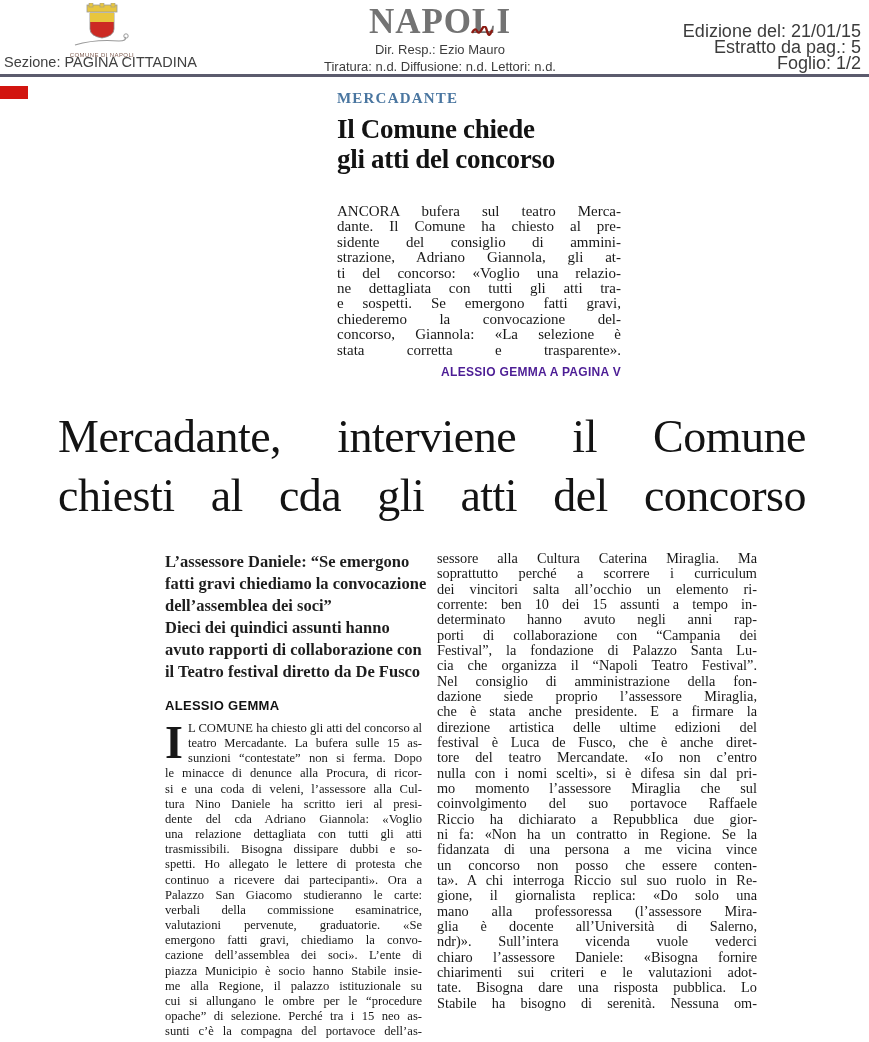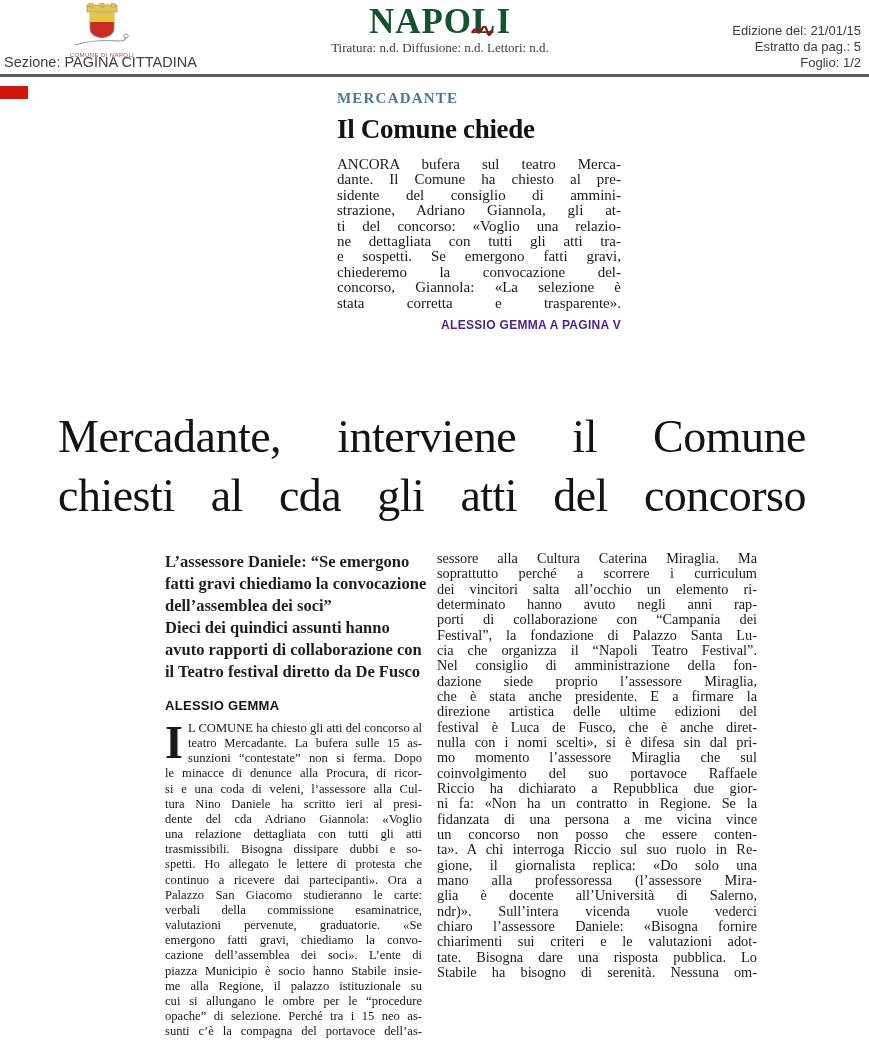--- a/index.html
+++ b/index.html
@@ -6,35 +6,35 @@
   body{width:869px;height:1042px;background:#ffffff;position:relative;overflow:hidden;
        font-family:"Liberation Serif","DejaVu Serif",serif;color:#161616;}
 
   
   .logo-box{position:absolute;left:62px;top:3px;width:80px;text-align:center;}
   .logo-caption{font-family:"Liberation Sans","DejaVu Sans",sans-serif;font-size:6px;
                 color:#7d5b4f;letter-spacing:.4px;margin-top:1px;}
   .section-label{position:absolute;left:4px;top:54px;font-size:14.5px;color:#414141;
                  font-family:"Liberation Sans","DejaVu Sans",sans-serif;}
   .header-center{position:absolute;left:280px;top:5px;width:320px;text-align:center;}
-  .masthead{font-size:35px;font-weight:bold;color:#14532d;letter-spacing:1px;line-height:33px;position:relative;display:inline-block;}
+  .masthead{font-size:35px;font-weight:bold;color:#737373;letter-spacing:1px;line-height:33px;position:relative;display:inline-block;}
   .masthead-mark{position:absolute;right:18px;top:3px;}
   .director-line{font-family:"Liberation Sans","DejaVu Sans",sans-serif;font-size:13px;color:#3c3c3c;margin-top:4px;}
-  .stats-line{font-family:Liberation Serif, serif;font-size:13px;color:#3c3c3c;margin-top:2px;}
+  .stats-line{font-family:Liberation Sans, sans-serif;font-size:13px;color:#3c3c3c;margin-top:2px;}
   .header-right{position:absolute;right:8px;top:23px;text-align:right;
                 font-family:"Liberation Sans","DejaVu Sans",sans-serif;
-                font-size:13px;color:#3c3c3c;line-height:16px;}
+                font-size:18px;color:#3c3c3c;line-height:16px;}
   .header-divider{position:absolute;left:0;top:74px;width:869px;height:3px;background:#5b5b6d;}
   .red-page-marker{position:absolute;left:0;top:86px;width:28px;height:13px;background:#d2150f;}
 
   
   .top-article{position:absolute;left:337px;top:90px;width:284px;}
   .kicker{font-size:15px;font-weight:bold;color:#4a76a0;letter-spacing:1.2px;}
   .top-headline{font-size:27px;line-height:30px;color:#131313;margin-top:7px;letter-spacing:-.3px;}
-  .lead{margin-top:13px;font-size:15px;line-height:15.4px;color:#181818;}
+  .lead{margin-top:30px;font-size:15px;line-height:15.4px;color:#181818;}
   .jline{text-align:justify;text-align-last:justify;}
   .top-byline{margin-top:7px;text-align:right;font-family:"Liberation Sans","DejaVu Sans",sans-serif;
               font-size:12px;font-weight:bold;color:#4c1d95;letter-spacing:.3px;}
 
   
   .main-headline{position:absolute;left:58px;top:407px;width:748px;font-size:46px;
                  line-height:59px;color:#131313;letter-spacing:-.5px;}
   .main-headline .jline{text-align-last:justify;}
   .standfirst{position:absolute;left:165px;top:551px;width:300px;font-size:16.5px;
               line-height:22px;color:#1e1e1e;}
@@ -68,36 +68,38 @@
 
 <div class="header-center">
   <div class="masthead">
     <span>NAPOLI</span>
     <span class="masthead-mark">
       <svg width="22" height="10" viewBox="0 0 22 10">
         <path d="M1 7 q3 -6 5 -2 t5 -2 t5 2 t5 -1" fill="none" stroke="#8b1a12" stroke-width="2.4"></path>
       </svg>
     </span>
   </div>
+  <div class="director-line">Dir. Resp.: Ezio Mauro</div>
   <div class="stats-line">Tiratura:  n.d.  Diffusione:  n.d.  Lettori:  n.d.</div>
 </div>
 
 <div class="header-right">
   <div>Edizione del: 21/01/15</div>
   <div>Estratto da pag.: 5</div>
   <div>Foglio: 1/2</div>
 </div>
 
 <div class="header-divider"></div>
 <div class="red-page-marker"></div>
 
 <div class="top-article">
   <div class="kicker">MERCADANTE</div>
   <div class="top-headline">
       <div class="rline">Il Comune chiede</div>
+      <div class="rline">gli atti del concorso</div>
     </div>
   <div class="lead">
     <div class="jline"><span>ANCORA</span><span> bufera sul teatro Merca-</span></div>
     <div>
         <div class="jline">dante. Il Comune ha chiesto al pre-</div>
         <div class="jline">sidente del consiglio di ammini-</div>
         <div class="jline">strazione, Adriano Giannola, gli at-</div>
         <div class="jline">ti del concorso: «Voglio una relazio-</div>
         <div class="jline">ne dettagliata con tutti gli atti tra-</div>
         <div class="jline">e sospetti. Se emergono fatti gravi,</div>
@@ -149,29 +151,31 @@
       <div class="jline">cui si allungano le ombre per le “procedure</div>
       <div class="jline">opache” di selezione. Perché tra i 15 neo as-</div>
       <div class="jline">sunti c’è la compagna del portavoce dell’as-</div>
     </div>
 </div>
 
 <div class="col-right">
     <div class="jline">sessore alla Cultura Caterina Miraglia. Ma</div>
     <div class="jline">soprattutto perché a scorrere i curriculum</div>
     <div class="jline">dei vincitori salta all’occhio un elemento ri-</div>
+    <div class="jline">corrente: ben 10 dei 15 assunti a tempo in-</div>
     <div class="jline">determinato hanno avuto negli anni rap-</div>
     <div class="jline">porti di collaborazione con “Campania dei</div>
     <div class="jline">Festival”, la fondazione di Palazzo Santa Lu-</div>
     <div class="jline">cia che organizza il “Napoli Teatro Festival”.</div>
     <div class="jline">Nel consiglio di amministrazione della fon-</div>
     <div class="jline">dazione siede proprio l’assessore Miraglia,</div>
     <div class="jline">che è stata anche presidente. E a firmare la</div>
     <div class="jline">direzione artistica delle ultime edizioni del</div>
     <div class="jline">festival è Luca de Fusco, che è anche diret-</div>
+    <div class="jline">tore del teatro Mercandate. «Io non c’entro</div>
     <div class="jline">nulla con i nomi scelti», si è difesa sin dal pri-</div>
     <div class="jline">mo momento l’assessore Miraglia che sul</div>
     <div class="jline">coinvolgimento del suo portavoce Raffaele</div>
     <div class="jline">Riccio ha dichiarato a Repubblica due gior-</div>
     <div class="jline">ni fa: «Non ha un contratto in Regione. Se la</div>
     <div class="jline">fidanzata di una persona a me vicina vince</div>
     <div class="jline">un concorso non posso che essere conten-</div>
     <div class="jline">ta». A chi interroga Riccio sul suo ruolo in Re-</div>
     <div class="jline">gione, il giornalista replica: «Do solo una</div>
     <div class="jline">mano alla professoressa (l’assessore Mira-</div>

